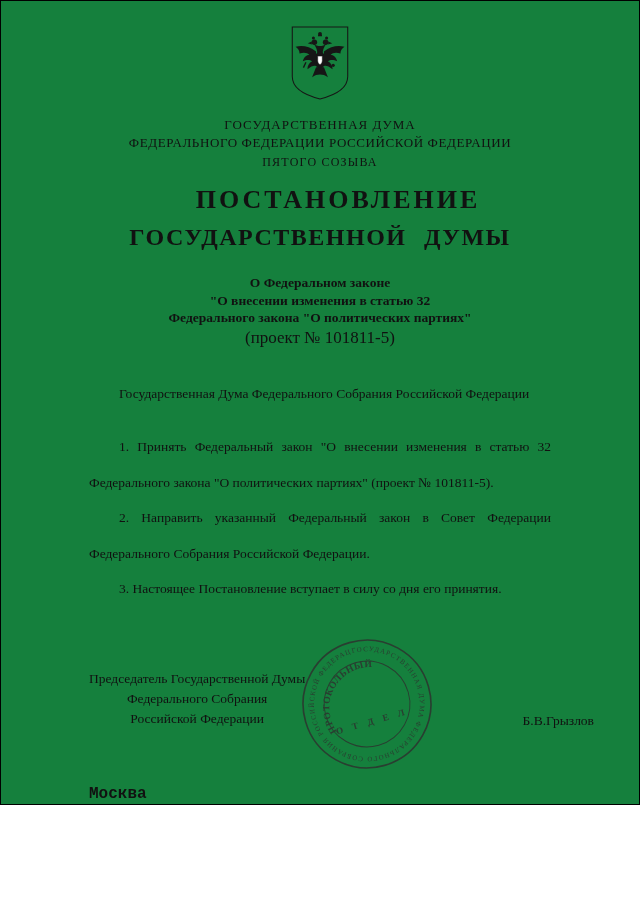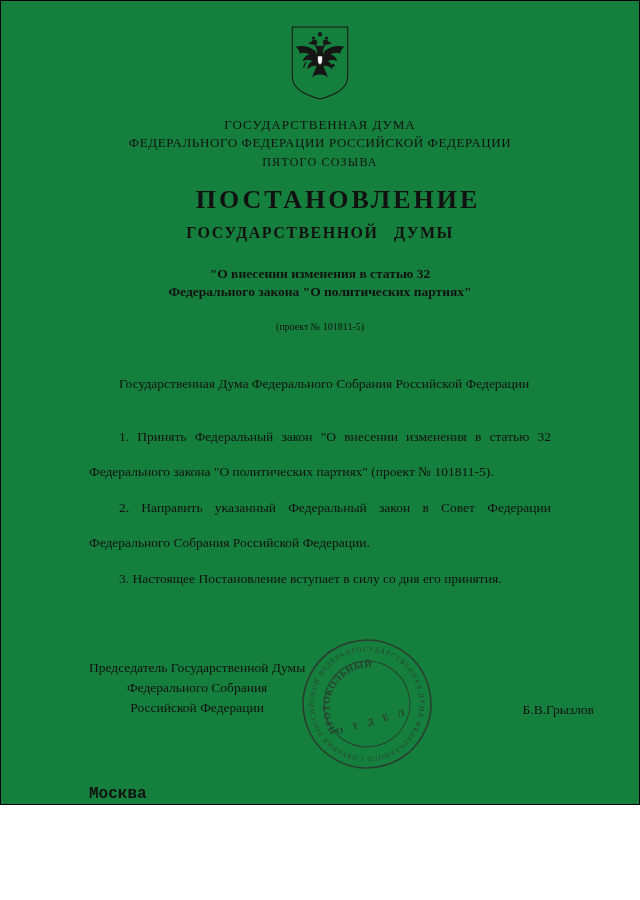--- a/index.html
+++ b/index.html
@@ -9,23 +9,23 @@
     background:#15803d; border:1px solid #000; overflow:hidden;
     font-family:"Liberation Serif", serif; color:#111;
   }
   .emblem { width:66px; height:92px; margin:16px auto 8px auto; }
   .emblem svg { width:100%; height:100%; }
   .org { text-align:center; }
   .org-l1 { font-size:13px; letter-spacing:1px; }
   .org-l2 { font-size:13px; letter-spacing:0.6px; margin-top:2px; }
   .org-l3 { font-size:12px; letter-spacing:1.2px; margin-top:4px; }
   .title1 { margin-top:15px; text-align:center; font-size:26px; font-weight:700; letter-spacing:3px;padding-left:36px; }
-  .title2 { margin-top:9px; text-align:center; font-size:16px; font-weight:700; letter-spacing:1.5px; word-spacing:10px; }
+  .title2 { margin-top:9px; text-align:center; font-size:24px; font-weight:700; letter-spacing:1.5px; word-spacing:10px; }
   .subject { margin-top:23px; text-align:center; font-weight:700; font-size:13.5px; line-height:17.5px; }
-  .subject-plain { font-weight:400; font-size:10px; margin-top:18px; }
+  .subject-plain { font-weight:400; font-size:17px; margin-top:2px; }
   .content { margin:32px 88px 0 88px; font-size:13.5px; }
   .intro { text-indent:30px; line-height:32px; }
   .decree { font-weight:700; line-height:32px; }
   .item { text-indent:30px; text-align:justify; line-height:35.5px; }
   .item-first { margin-top:19px; }
   .sig { margin:38px 45px 0 88px; display:flex; justify-content:space-between; align-items:flex-end; font-size:13.5px; }
   .sig-left { line-height:20px;margin-top:24px; }
   .sig-center { text-align:center; }
   .stamp { position:absolute; left:293px; top:630px; width:146px; height:146px; opacity:.8; }
   .stamp svg { width:100%; height:100%; }
@@ -68,20 +68,21 @@
   <div class="org">
     <div class="org-l1">ГОСУДАРСТВЕННАЯ ДУМА</div>
     <div class="org-l2">ФЕДЕРАЛЬНОГО ФЕДЕРАЦИИ РОССИЙСКОЙ ФЕДЕРАЦИИ</div>
     <div class="org-l3">ПЯТОГО СОЗЫВА</div>
   </div>
 
   <div class="title1">ПОСТАНОВЛЕНИЕ</div>
   <div class="title2">ГОСУДАРСТВЕННОЙ ДУМЫ</div>
 
   <div class="subject">
+    <div>О Федеральном законе</div>
     <div>"О внесении изменения в статью 32</div>
     <div>Федерального закона "О политических партиях"</div>
     <div class="subject-plain">(проект № 101811-5)</div>
   </div>
 
   <div class="content">
     <p class="intro">Государственная Дума Федерального Собрания Российской Федерации</p>
     <p class="item item-first">1. Принять Федеральный закон "О внесении изменения в статью 32 Федерального закона "О политических партиях" (проект № 101811-5).</p>
     <p class="item">2. Направить указанный Федеральный закон в Совет Федерации Федерального Собрания Российской Федерации.</p>
     <p class="item">3. Настоящее Постановление вступает в силу со дня его принятия.</p>

